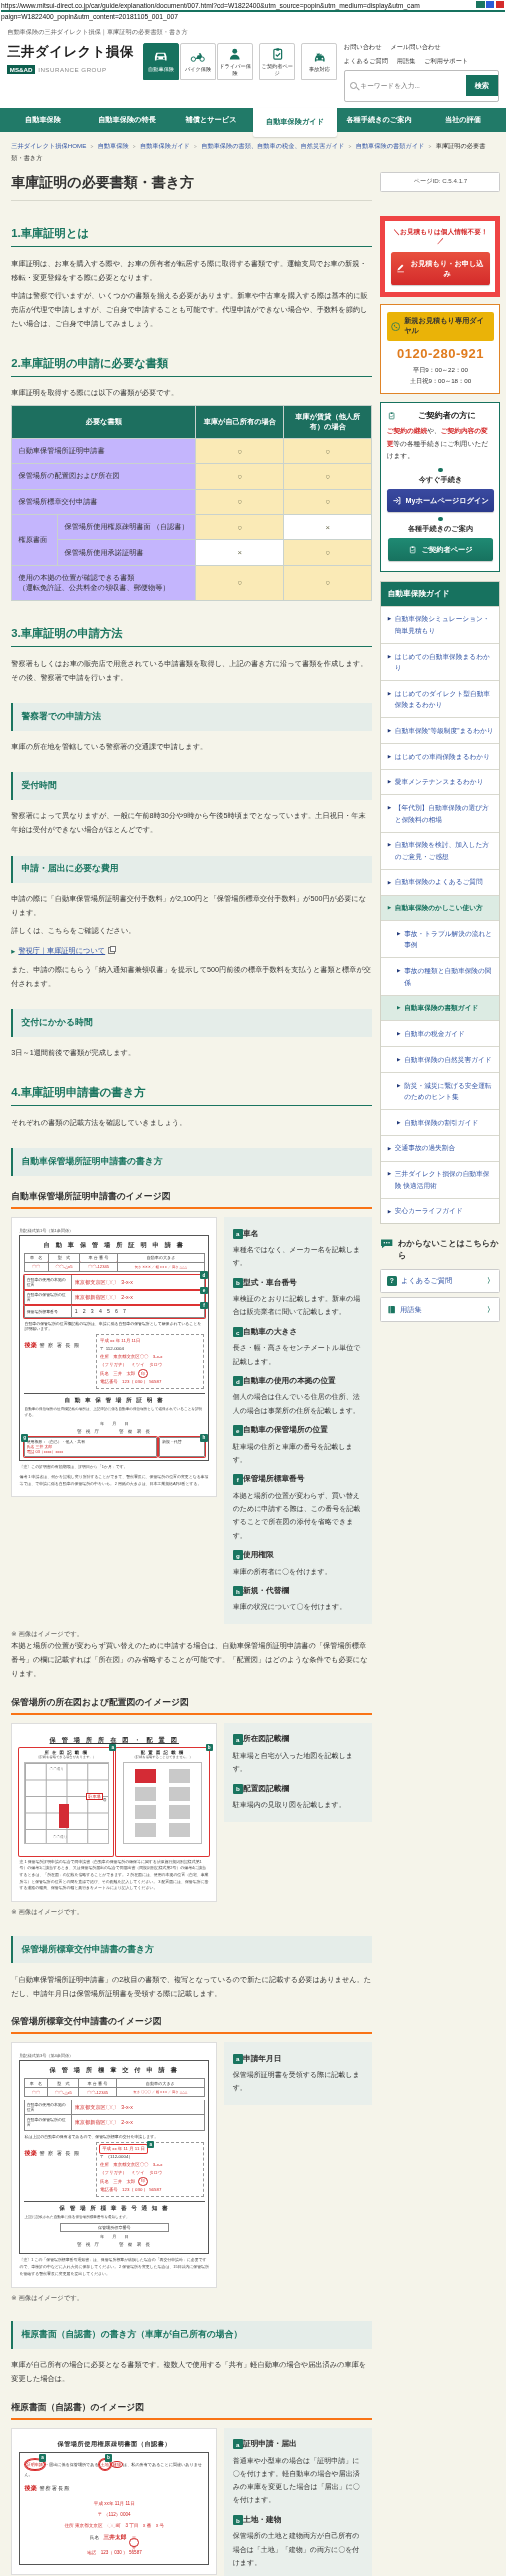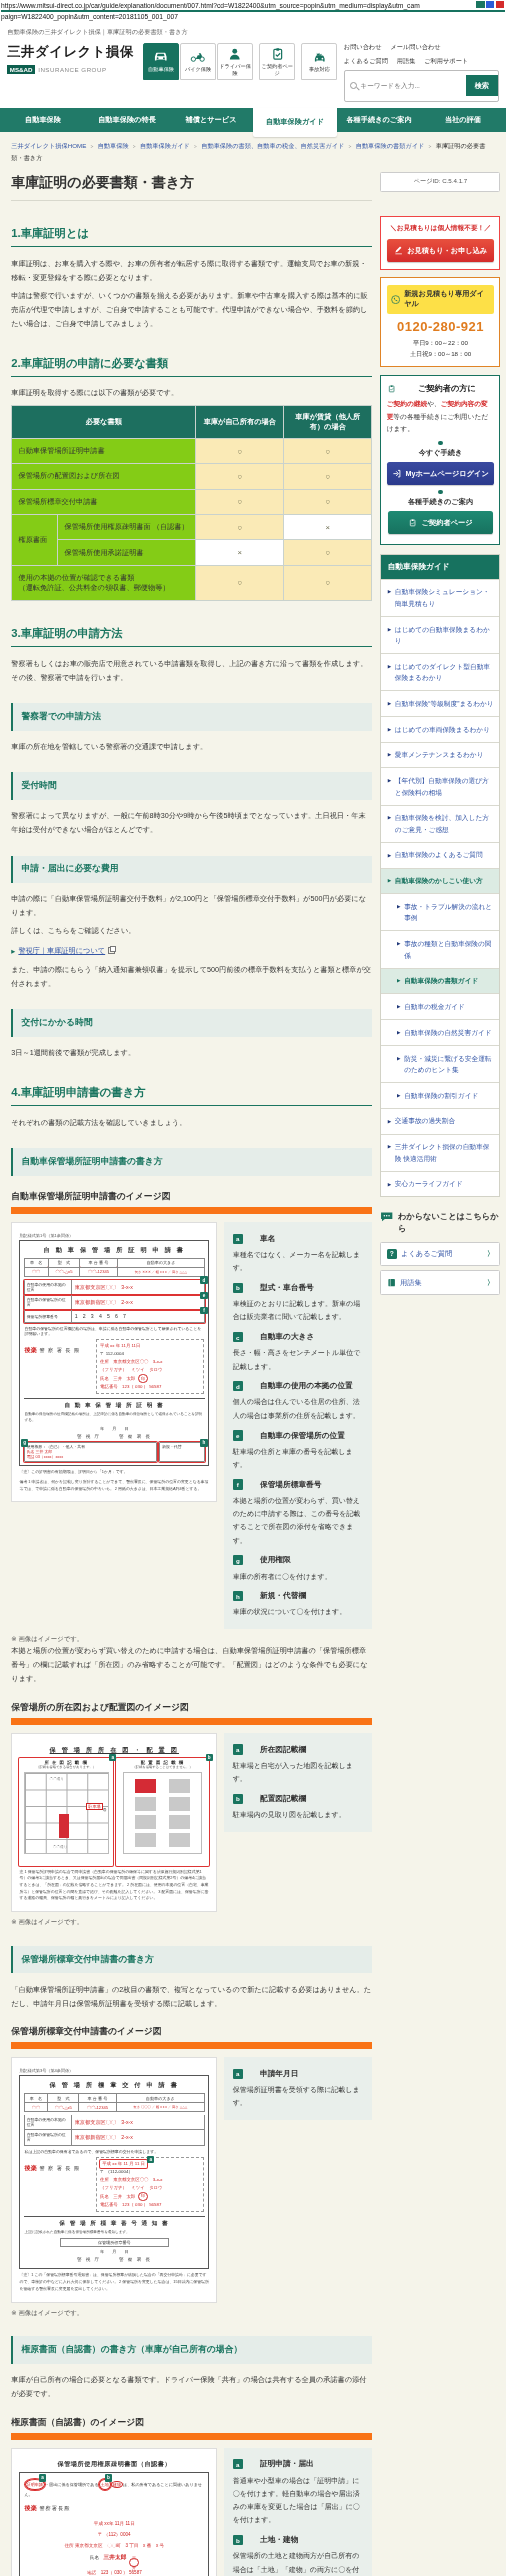--- a/index.html
+++ b/index.html
@@ -46,43 +46,43 @@
   .breadcrumb a { text-decoration:none; }
   .breadcrumb .sep { color:#888; margin:0 3.1px; font-size:5.2px; }
   .layout { display:flex; gap:8.2px; align-items:flex-start; margin-top:8.2px; }
   .main { width:361px; flex:none; }
   .sidebar { width:120px; flex:none; }
 
   h1.page-title { font-size:14px; font-weight:bold; color:#333; padding:2.1px 0 8.2px; border-bottom:0.5px solid #d8d8cd; }
   h2.sec { color:#1a7560; font-size:11.3px; font-weight:bold; border-bottom:1px solid #1a7560; padding-bottom:5.2px; margin:25px 0 9.3px; }
   p.body { font-size:7.2px; line-height:1.95; margin-bottom:4.1px; }
   .h3band { background:#e5ede9; border-left:2.6px solid #1a7560; color:#1a7560; font-size:8.8px; font-weight:bold; padding:7.7px 8.2px; margin:18.5px 0 9.3px; }
-  h4.figtitle { font-size:8.8px; font-weight:bold; color:#333; border-bottom:7px solid #f97316; padding-bottom:4.1px; margin:15.5px 0 8.2px; }
+  h4.figtitle { font-size:8.8px; font-weight:bold; color:#333; border-bottom:2px solid #f97316; padding-bottom:4.1px; margin:15.5px 0 8.2px; }
   .note-gray { color:#555; font-size:6.4px; margin:6.2px 0 0; }
 
   
   table.docs { border-collapse:collapse; width:100%; font-size:7.2px; margin-top:4.1px; }
   table.docs th { background:#1d6f5f; color:#fff; font-weight:bold; padding:6.2px 4.1px; border:0.5px solid #c9d2cd; text-align:center; }
   table.docs td { border:0.5px solid #c9d2cd; padding:7.2px 6.2px; }
-  td.lbl { background:#84cc16;margin-left:44px; }
+  td.lbl { background:#c4b5fd;margin-left:44px; }
   td.mark { text-align:center; font-size:7.7px; color:#6b6b4f; width:88px; }
   td.mark.yes { background:#faeab6; }
   td.mark.no { background:#fff; }
 
   .extlink { display:flex; align-items:center; gap:3.1px; margin:7.2px 0; font-size:7.2px; }
   .extlink .arr { color:#17725f; font-size:5.2px; }
   .exticon { width:6.7px; height:6.7px; border:0.8px solid #777; position:relative; display:inline-block; }
   .exticon::after { content:""; position:absolute; width:3.6px; height:3.6px; border:0.8px solid #777; background:#fff; right:-2.1px; top:-2.1px; }
 
   
   .figure { display:flex; gap:7.2px; align-items:flex-start; }
   .fig-image { width:206px; flex:none; background:#fff; border:0.5px solid #ddd; padding:9.3px 7.2px; }
   .fig-panel { flex:1; background:#e9efeb; padding:3.1px 8.2px 10.3px; }
   .exp-item { margin-top:8.2px; }
-  .exp-head { display:flex; gap:17px; align-items:flex-end; font-weight:bold; font-size:7.7px; color:#333; margin-bottom:4.1px; }
+  .exp-head { display:flex; gap:0; align-items:flex-start; font-weight:bold; font-size:7.7px; color:#333; margin-bottom:4.1px; }
   .badge { background:#1a7560; color:#fff; min-width:10.3px; height:10.3px; display:inline-flex; align-items:center; justify-content:center; font-size:6.2px; font-weight:bold; border-radius:1px; flex:none; }
   .exp-desc { font-size:7px; line-height:1.9; }
 
   
   .mf { font-size:4.6px; color:#333; }
   .mf-note { font-size:4.1px; color:#555; margin-bottom:2.1px; }
   .mf-sheet { border:0.8px solid #555; padding:3.1px; position:relative; background:#fff; }
   .mf-title { text-align:center; font-weight:bold; font-size:6.2px; letter-spacing:2.1px; margin:2.1px 0 3.1px; }
   .mf-grid { width:100%; border-collapse:collapse; }
   .mf-grid th, .mf-grid td { border:0.5px solid #888; font-weight:normal; padding:1.5px 1px; text-align:center; font-size:4.1px; }
@@ -117,29 +117,29 @@
   .plot { position:absolute; left:42%; top:52%; width:12%; height:30%; background:#d42b35; }
   .plot-lbl { position:absolute; right:6%; top:38%; color:#cf2222; font-size:4.1px; border:0.5px solid #cf2222; padding:0 1px; background:#fff; }
   .street-t { position:absolute; top:4.1px; left:30%; color:#888; font-size:3.6px; }
   .street-b { position:absolute; bottom:4.1px; left:34%; color:#888; font-size:3.6px; }
   .street-r { position:absolute; top:40%; right:1px; color:#888; font-size:3.6px; writing-mode:vertical-rl; }
   .lot-grid { height:82px; margin:3.1px 5.2px; border:0.5px solid #bbb; display:grid; grid-template-columns:1fr 1fr; gap:4.1px 13.4px; padding:6.2px 11.3px; }
   .lot { background:#c9c9c9; }
   .lot.red { background:#d42b35; }
   .slogan { color:#d42b2b; font-weight:bold; font-size:7.2px; margin-bottom:6.2px; }
   .red-btn { display:inline-flex; align-items:center; justify-content:center; gap:4.1px; background:linear-gradient(#e8503e,#d42b2b); color:#fff; font-weight:bold; font-size:7.7px; border:0; border-radius:2.6px; padding:6.7px 13.4px; cursor:pointer; box-shadow:0 1px 1px rgba(0,0,0,.2); }
-  .dial-head { background:#fde047; border-radius:2.1px; display:flex; align-items:center; justify-content:center; gap:4.1px; font-weight:bold; font-size:7.7px; padding:4.6px 3.1px; }
+  .dial-head { background:#eab308; border-radius:2.1px; display:flex; align-items:center; justify-content:center; gap:4.1px; font-weight:bold; font-size:7.7px; padding:4.6px 3.1px; }
   .dial-num { color:#e07c1f; font-weight:bold; font-size:15.5px; letter-spacing:0.5px; margin:5.2px 0 3.1px; }
   .dial-hours { font-size:6.2px; color:#333; }
   .phone-ic { width:9.3px; height:9.3px; flex:none; color:#1a7560; }
 
   
   .pageid { background:#fff; border:0.5px solid #ccc; border-radius:1.5px; text-align:center; font-size:6.2px; color:#555; padding:4.6px 2.1px; }
   .sb-box { background:#fff; margin-top:7.2px; padding:7.2px 5.2px; text-align:center; }
-  .sb-red { border:1px solid #ef4444;margin-top:24px; }
+  .sb-red { border:5px solid #ef4444;margin-top:24px; }
   .sb-red .slogan { font-size:6.7px; }
   .sb-red .red-btn { font-size:7.2px; padding:6.2px 5.2px; width:100%; }
   .sb-orange { border:1px solid #e08427; }
   .sb-orange .dial-head { font-size:7.2px; text-align:left; justify-content:flex-start; padding:4.1px; }
   .sb-orange .dial-num { font-size:13px; }
   .sb-orange .dial-hours { line-height:1.8; }
   .sb-teal { border:1px solid #17725f; text-align:left; }
   .sb-teal .t-head { display:flex; align-items:center; gap:22px; font-weight:bold; font-size:8.2px; color:#222; margin-bottom:4.1px; }
   .sb-teal .t-body { font-size:6.7px; line-height:1.9; margin-bottom:4.1px; }
   .redb { color:#d42b2b; font-weight:bold; }
@@ -609,21 +609,21 @@
                   <span class="badge">a</span>
                   <span class="exp-title">申請年月日</span>
                 </div>
     <div class="exp-desc">保管場所証明書を受領する際に記載します。</div>
   </div>
 </div>
         </div>
         <p class="note-gray">※ 画像はイメージです。</p>
 
         <div class="h3band">権原書面（自認書）の書き方（車庫が自己所有の場合）</div>
-        <p class="body">車庫が自己所有の場合に必要となる書類です。ドライバー保険「共有」の場合は共有する全員の承諾書の添付が必要です。</p>
+        <p class="body">車庫が自己所有の場合に必要となる書類です。複数人で使用する「共有」軽自動車の場合や届出済みの車庫を変更した場合は。</p>
         <h4 class="figtitle">権原書面（自認書）のイメージ図</h4>
         <div class="figure">
           <div class="fig-image">
             <div class="mf">
               <div class="mf-title" style="letter-spacing:0.5px">保管場所使用権原疎明書面（自認書）</div>
               <div class="mf-sheet" style="padding:5.2px 4.1px">
                 <div style="font-size:4.1px;line-height:2.2">
                   <span class="ro rcirc" style="display:inline-block"><span class="fb" style="top:-5.2px;right:-2.1px">a</span><span class="rv">証明申請</span></span><span>・</span><span>届出</span><span>に係る保管場所である</span><span class="ro rcirc" style="display:inline-block"><span class="fb" style="top:-5.2px;right:-2.1px">b</span><span class="rv">土地</span></span><span class="rcirc rv">建物</span><span>は、私の所有であることに間違いありません。</span>
                 </div>
                 <div class="mf-to" style="margin:5.2px 0"><span class="rv">後楽</span> <span>警察署長殿</span></div>

